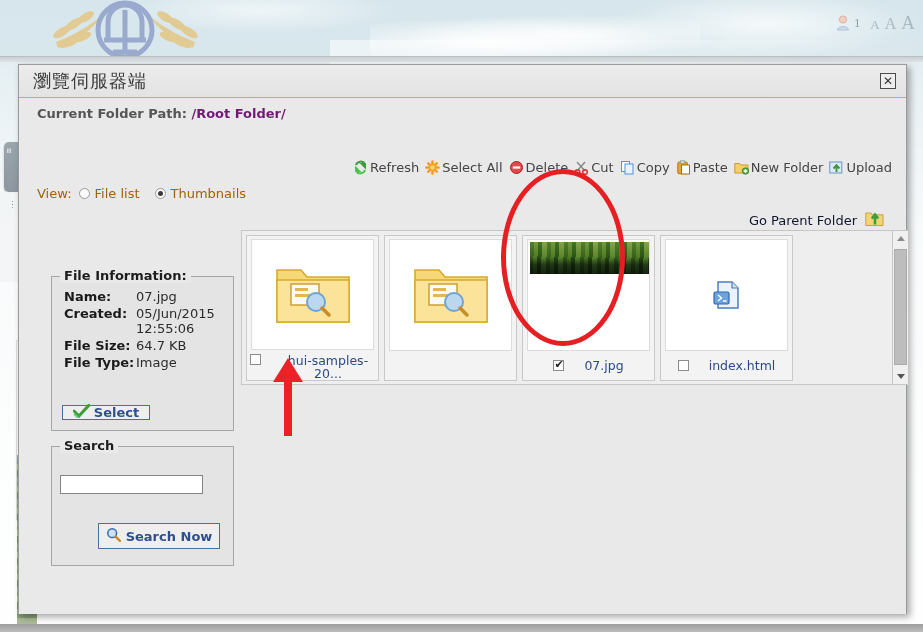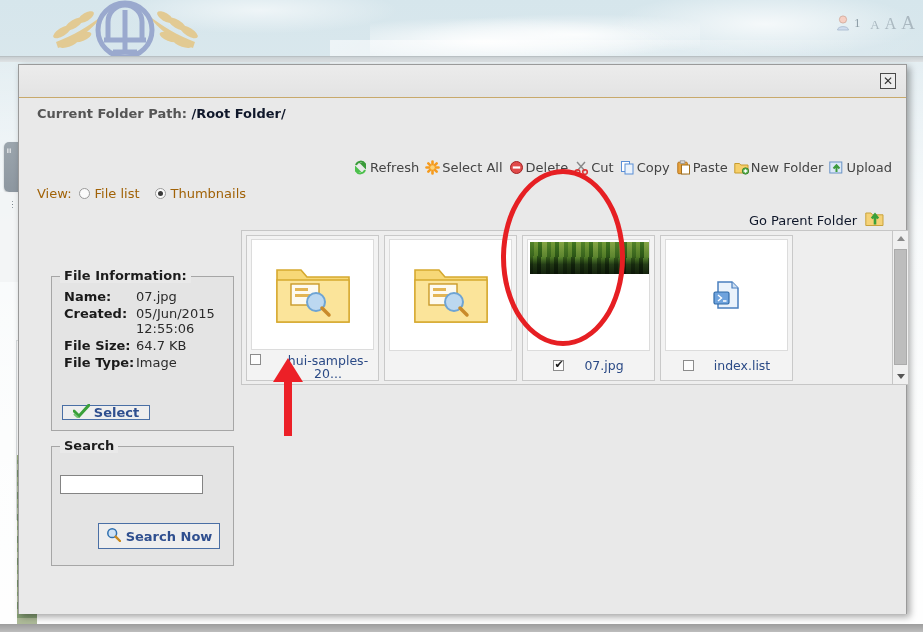--- a/index.html
+++ b/index.html
@@ -121,21 +121,21 @@
     font-family:"DejaVu Sans",sans-serif;
   }
 
   #dlg-body { position:relative; height:516px; background:#e9e9e9; }
 
   
   #path-row {
     padding:8px 0 0 18px; font-size:13px; font-weight:bold; color:#555;
     font-family:"DejaVu Sans","Liberation Sans",sans-serif;
   }
-  #path-row .pval { color:#0f172a; }
+  #path-row .pval { color:#701a75; }
 
   
   #toolbar {
     position:absolute; right:12px; top:62px;
     display:flex; align-items:center; gap:2px;
   }
   .tb-item { display:flex; align-items:center; gap:2px; cursor:pointer; padding:0 2px; }
   .tb-item .lbl { font-size:13px; color:#444; font-family:"DejaVu Sans","Liberation Sans",sans-serif; }
   .tbico { width:15px; height:15px; display:inline-block; position:relative; flex:0 0 auto; }
 
@@ -344,20 +344,21 @@
 <div id="side-panel">
     <span>…</span>
   </div>
 <div id="side-box"></div>
 <div id="side-tri"></div>
 <div id="side-photo"></div>
 
 <div id="dialog">
 
   <div id="dlg-title">
+    <span id="dlg-title-text">瀏覽伺服器端</span>
     <div id="dlg-close">✕</div>
   </div>
 
   <div id="dlg-body">
 
     <div id="path-row">
       <span>Current Folder Path:</span>
       <span class="pval">/Root Folder/</span>
     </div>
 
@@ -569,21 +570,21 @@
           <div class="thumb-img">
             <svg width="30" height="30" viewBox="0 0 30 30">
               <path d="M6,2 L20,2 L26,8 L26,28 L6,28 Z" fill="#eaf2fb" stroke="#4a7fbf" stroke-width="1.5"></path>
               <path d="M20,2 L20,8 L26,8" fill="#cfe0f2" stroke="#4a7fbf" stroke-width="1.2"></path>
               <rect x="2" y="12" width="15" height="12" rx="1.5" fill="#6fa3dd" stroke="#2f6aa8" stroke-width="1.2"></rect>
               <path d="M6,15 L9.5,18 L6,21 M11,21 L14.5,21" stroke="#fff" stroke-width="1.4" fill="none"></path>
             </svg>
           </div>
           <div class="thumb-cap">
             <span class="cb"></span>
-            <span class="nm">index.list</span>
+            <span class="nm">index.html</span>
           </div>
         </div>
       </div>
     </div>
 
     <div id="scroll">
       <div class="sb-arrow">
           <span class="tri-up"></span>
         </div>
       <div id="sb-thumb"></div>

